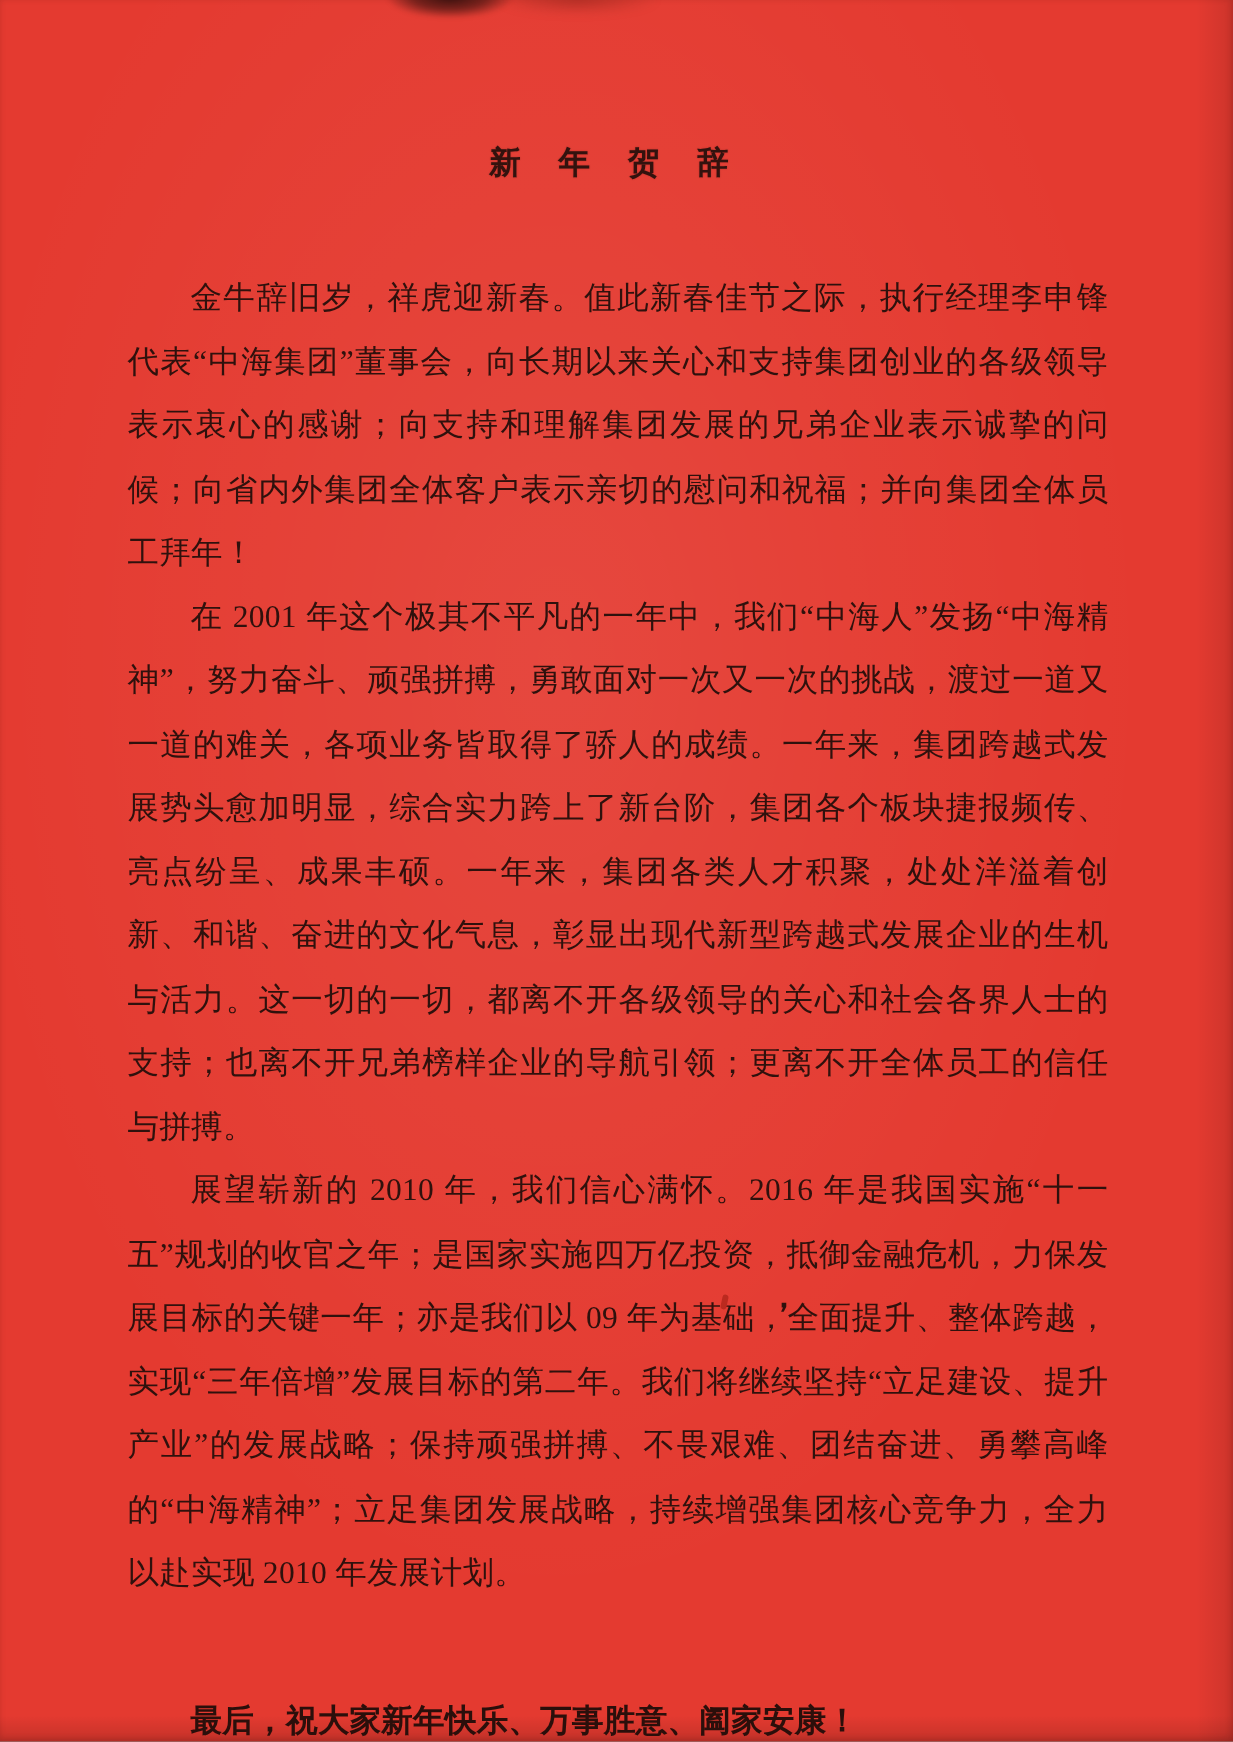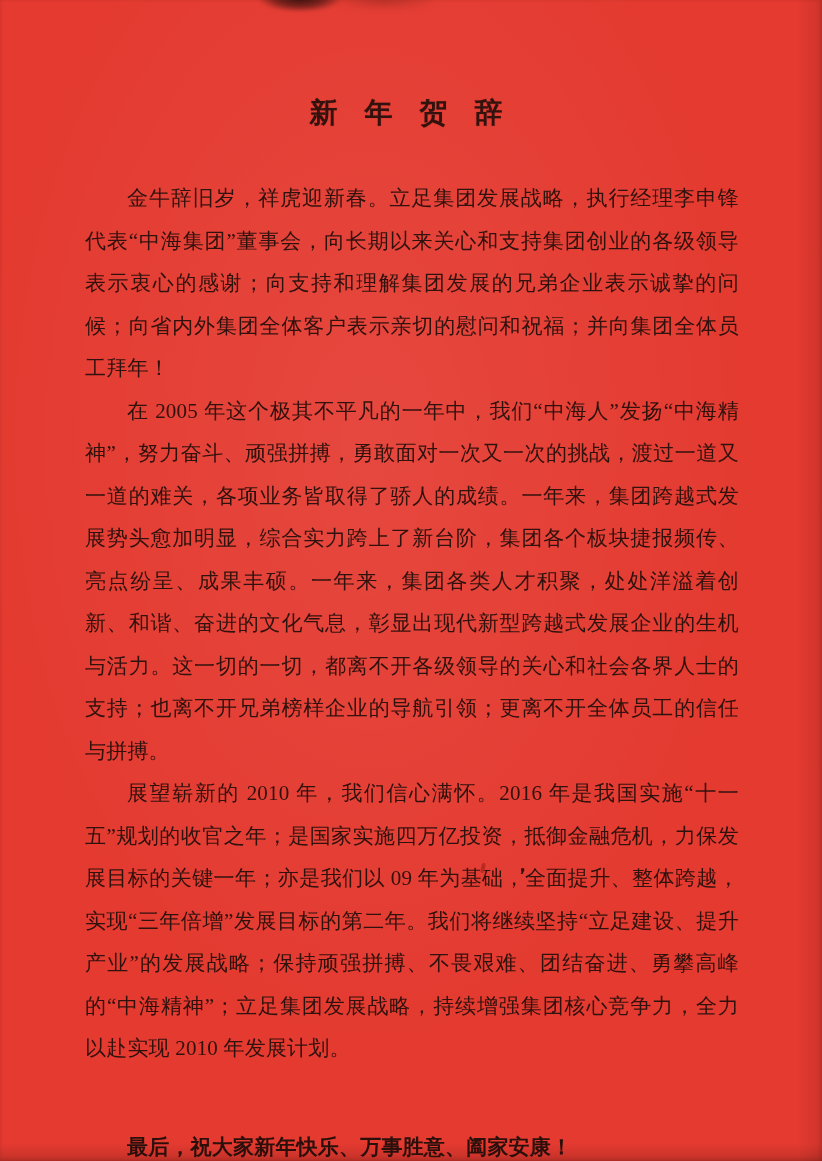--- a/index.html
+++ b/index.html
@@ -31,21 +31,21 @@
     width: 110px; height: 20px;
     background: radial-gradient(ellipse at center, rgba(120,30,22,0.45) 0%, rgba(120,30,22,0) 70%);
     filter: blur(3px);
   }
   .title {
     position: absolute;
     top: 94px; left: 0;
     width: 100%;
     margin: 0;
     text-align: center;
-    font-size: 28px;
+    font-size: 21px;
     font-weight: bold;
     letter-spacing: 10px;
     color: #33120e;
     text-shadow: 0 0 1px rgba(51,18,14,0.4);
   }
   .content {
     position: absolute;
     top: 177px;
     left: 85px;
     width: 654px;
@@ -88,22 +88,22 @@
 <body>
 
 <div class="page">
 
   <div class="smudge-top"></div>
   <div class="smudge-top-faint"></div>
 
   <h1 class="title">新 年 贺 辞</h1>
 
   <div class="content">
-    <p class="para">金牛辞旧岁，祥虎迎新春。立足集团发展战略，执行经理李申锋代表“中海集团”董事会，向长期以来关心和支持集团创业的各级领导表示衷心的感谢；向支持和理解集团发展的兄弟企业表示诚挚的问候；向省内外集团全体客户表示亲切的慰问和祝福；并向集团全体员工拜年！</p>
-    <p class="para">在 2005 年这个极其不平凡的一年中，我们“中海人”发扬“中海精神”，努力奋斗、顽强拼搏，勇敢面对一次又一次的挑战，渡过一道又一道的难关，各项业务皆取得了骄人的成绩。一年来，集团跨越式发展势头愈加明显，综合实力跨上了新台阶，集团各个板块捷报频传、亮点纷呈、成果丰硕。一年来，集团各类人才积聚，处处洋溢着创新、和谐、奋进的文化气息，彰显出现代新型跨越式发展企业的生机与活力。这一切的一切，都离不开各级领导的关心和社会各界人士的支持；也离不开兄弟榜样企业的导航引领；更离不开全体员工的信任与拼搏。</p>
+    <p class="para">金牛辞旧岁，祥虎迎新春。值此新春佳节之际，执行经理李申锋代表“中海集团”董事会，向长期以来关心和支持集团创业的各级领导表示衷心的感谢；向支持和理解集团发展的兄弟企业表示诚挚的问候；向省内外集团全体客户表示亲切的慰问和祝福；并向集团全体员工拜年！</p>
+    <p class="para">在 2001 年这个极其不平凡的一年中，我们“中海人”发扬“中海精神”，努力奋斗、顽强拼搏，勇敢面对一次又一次的挑战，渡过一道又一道的难关，各项业务皆取得了骄人的成绩。一年来，集团跨越式发展势头愈加明显，综合实力跨上了新台阶，集团各个板块捷报频传、亮点纷呈、成果丰硕。一年来，集团各类人才积聚，处处洋溢着创新、和谐、奋进的文化气息，彰显出现代新型跨越式发展企业的生机与活力。这一切的一切，都离不开各级领导的关心和社会各界人士的支持；也离不开兄弟榜样企业的导航引领；更离不开全体员工的信任与拼搏。</p>
     <p class="para">展望崭新的 2010 年，我们信心满怀。2016 年是我国实施“十一五”规划的收官之年；是国家实施四万亿投资，抵御金融危机，力保发展目标的关键一年；亦是我们以 09 年为基础，全面提升、整体跨越，实现“三年倍增”发展目标的第二年。我们将继续坚持“立足建设、提升产业”的发展战略；保持顽强拼搏、不畏艰难、团结奋进、勇攀高峰的“中海精神”；立足集团发展战略，持续增强集团核心竞争力，全力以赴实现 2010 年发展计划。</p>
     <p class="closing">最后，祝大家新年快乐、万事胜意、阖家安康！</p>
   </div>
 
   <span class="stray-comma">，</span>
   <span class="red-speck"></span>
 
 </div>
 
 </body></html>

